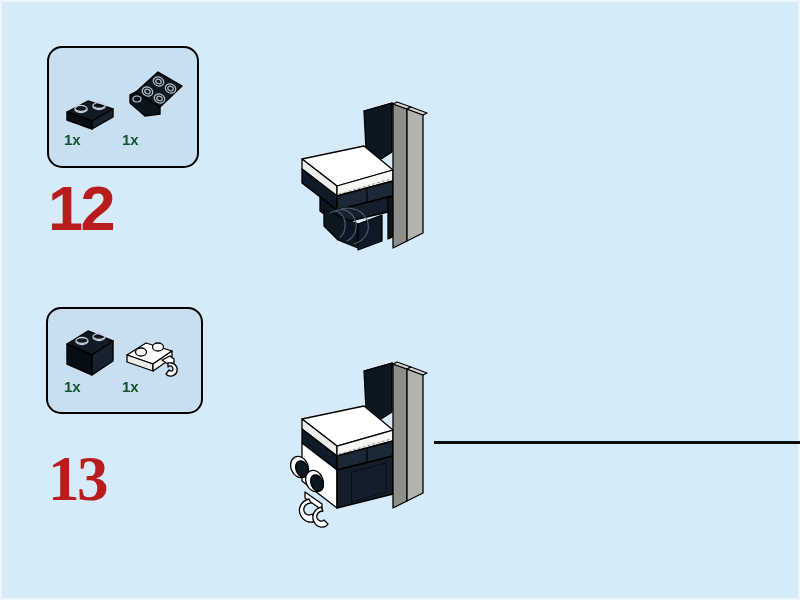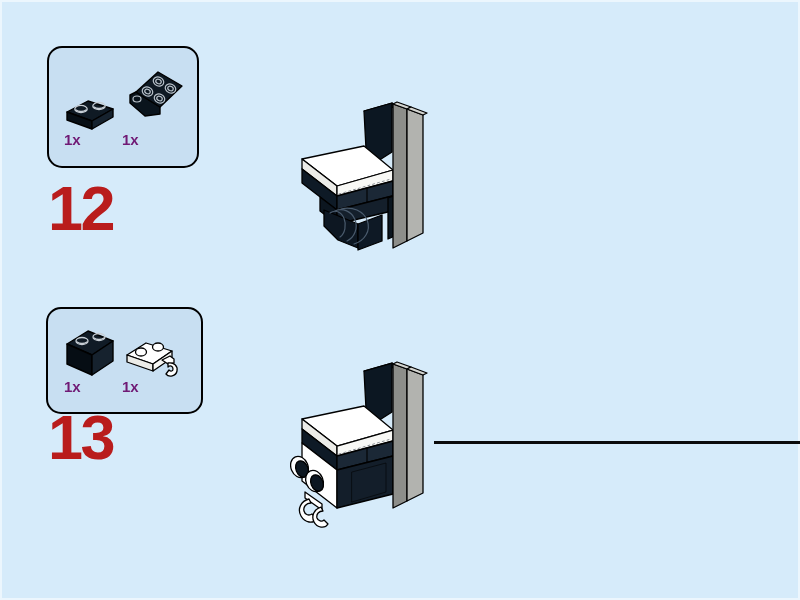--- a/index.html
+++ b/index.html
@@ -5,22 +5,22 @@
   html,body{margin:0;padding:0;}
   body{width:800px;height:600px;overflow:hidden;font-family:"Liberation Sans",sans-serif;}
   .page{position:absolute;left:0;top:0;width:800px;height:600px;background:#d6ebfa;
         box-shadow:inset 0 0 0 2px rgba(255,255,255,.55);}
   .callout{position:absolute;background:#c8dff2;border:2.5px solid #000;border-radius:15px;}
   .callout.box1{left:47px;top:46px;width:148px;height:118px;}
   .callout.box2{left:46px;top:307px;width:153px;height:103px;}
   .step-number{position:absolute;color:#b91c1c;font-weight:700;font-size:63px;
                letter-spacing:-2.5px;line-height:1;}
   .step-number.n12{left:48px;top:177px;}
-  .step-number.n13{left:48px;top:406px;}
-  .qty{position:absolute;color:#701a75;font-size:15px;font-weight:600;line-height:1;text-align:center;}
+  .step-number.n13{left:48px;top:448px;font-family:Liberation Serif, serif;}
+  .qty{position:absolute;color:#14532d;font-size:15px;font-weight:600;line-height:1;text-align:center;}
   .part-svg,.assembly-svg{position:absolute;}
   .divider{position:absolute;left:434px;top:441px;width:366px;height:3px;background:#0b0b0b;}
   svg *{stroke-linejoin:round;stroke-linecap:round;}
 </style>
 </head>
 <body>
 
 <div class="page">
 
   <div class="callout box1"></div>

